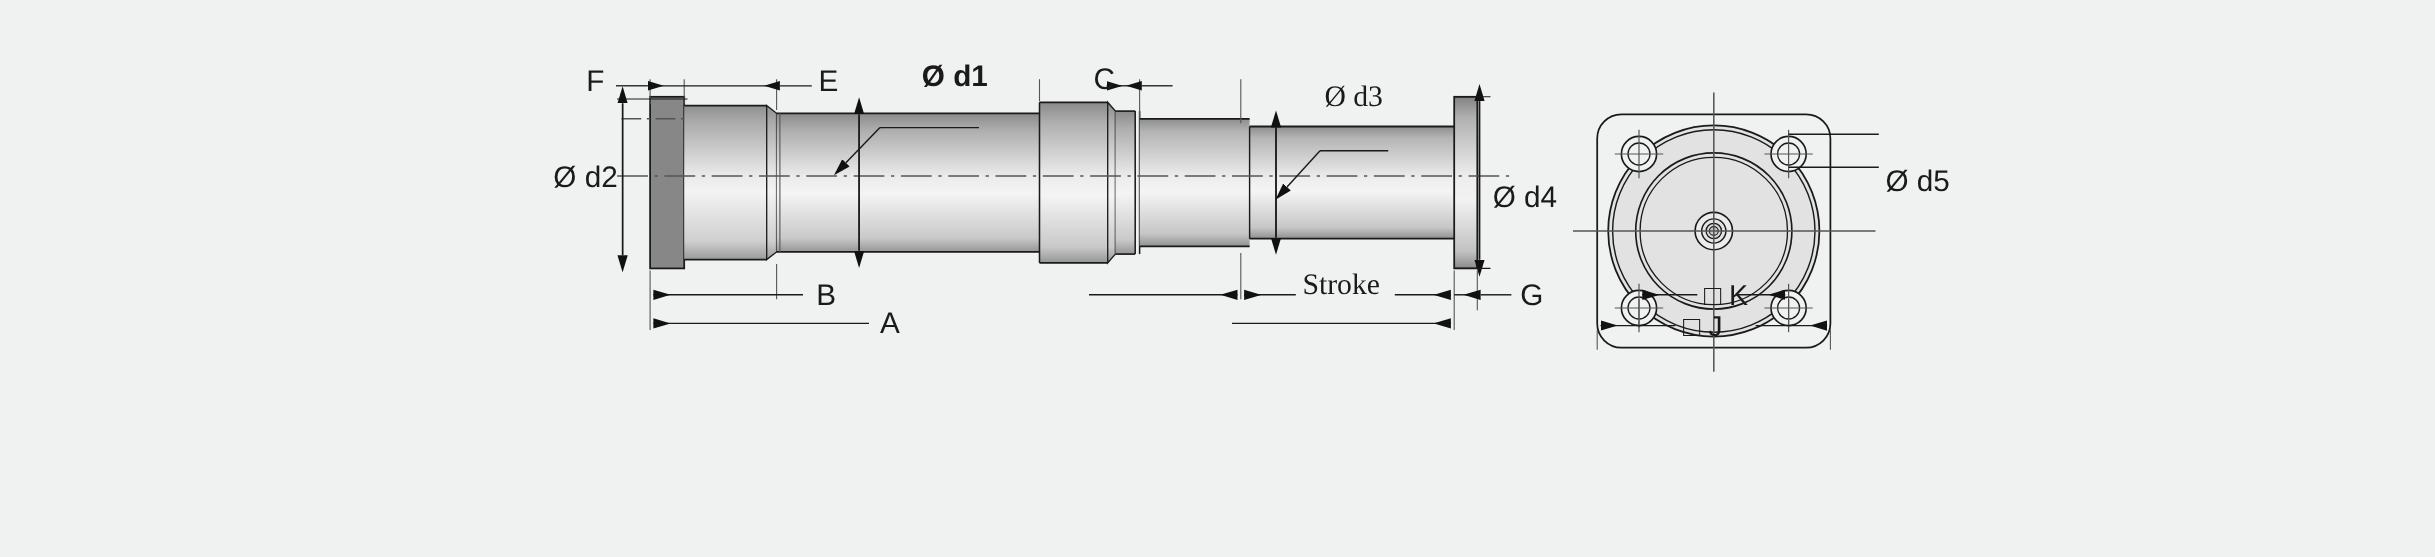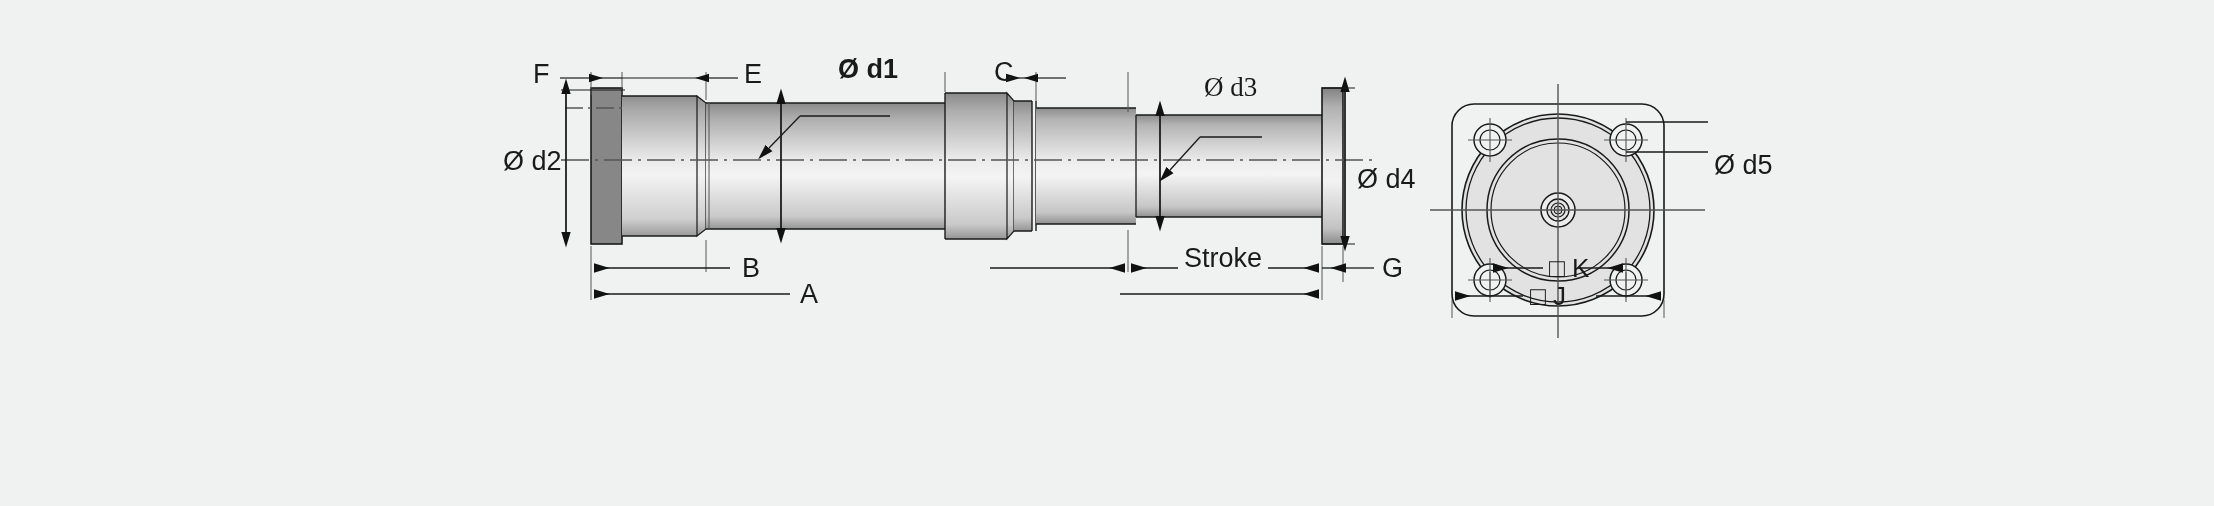--- a/index.html
+++ b/index.html
@@ -278,21 +278,21 @@
   <div class="lbl lbl-lg" style="left:838px;top:56px;font-weight:bold;">Ø d1</div>
 
   <div class="lbl lbl-lg" style="left:994px;top:59px;">C</div>
 
   <div class="lbl lbl-lg" style="left:1204px;top:74px;font-family:Liberation Serif, serif;">Ø d3</div>
 
   <div class="lbl lbl-lg" style="left:503px;top:148px;">Ø d2</div>
 
   <div class="lbl lbl-lg" style="left:1357px;top:146px;margin-top:20px;">Ø d4</div>
 
-  <div class="lbl lbl-lg" style="left:1184px;top:245px;">Stroke</div>
+  <div class="lbl lbl-lg" style="left:1184px;top:245px;font-family:Liberation Serif, serif;">Stroke</div>
 
   <div class="lbl lbl-lg" style="left:1382px;top:255px;">G</div>
 
   <div class="lbl lbl-lg" style="left:742px;top:255px;">B</div>
 
   <div class="lbl lbl-lg" style="left:800px;top:281px;">A</div>
 
   <div class="lbl lbl-lg" style="left:1714px;top:123px;margin-top:29px;">Ø d5</div>
 
   <div class="lbl lbl-md" style="left:1549px;top:255px;">□ K</div>

